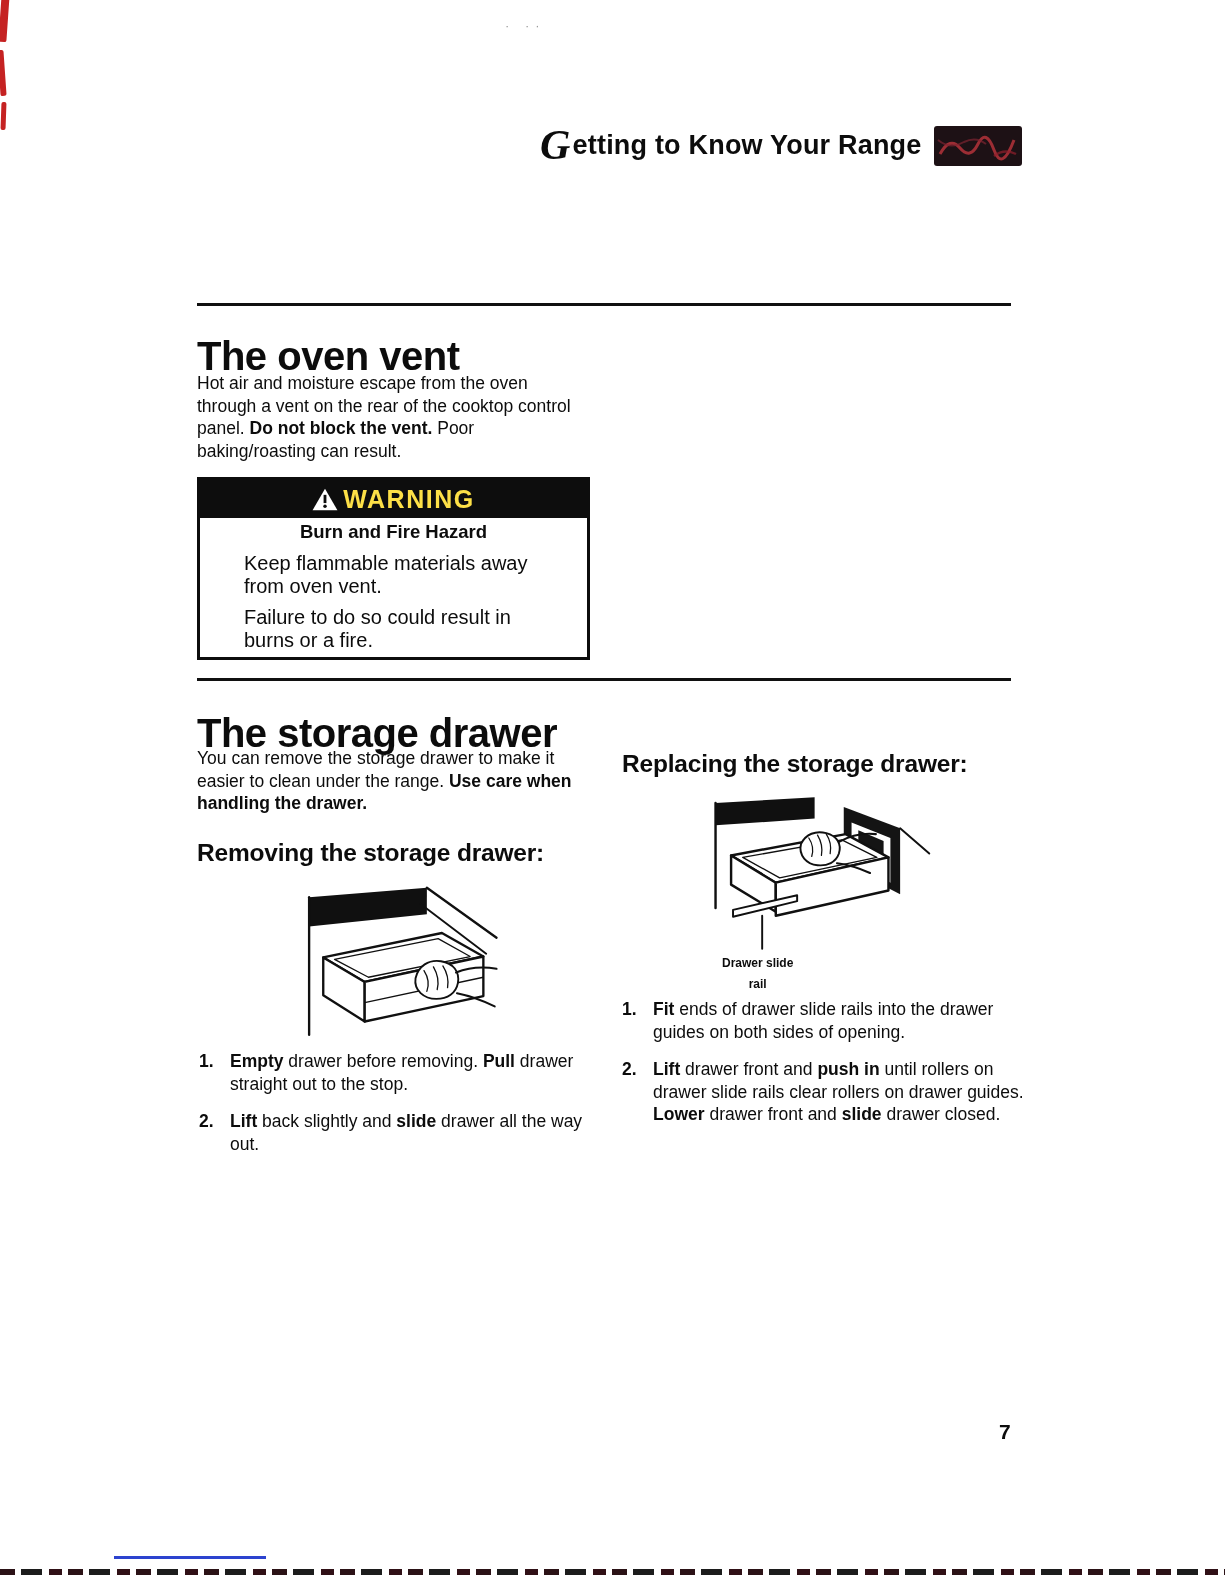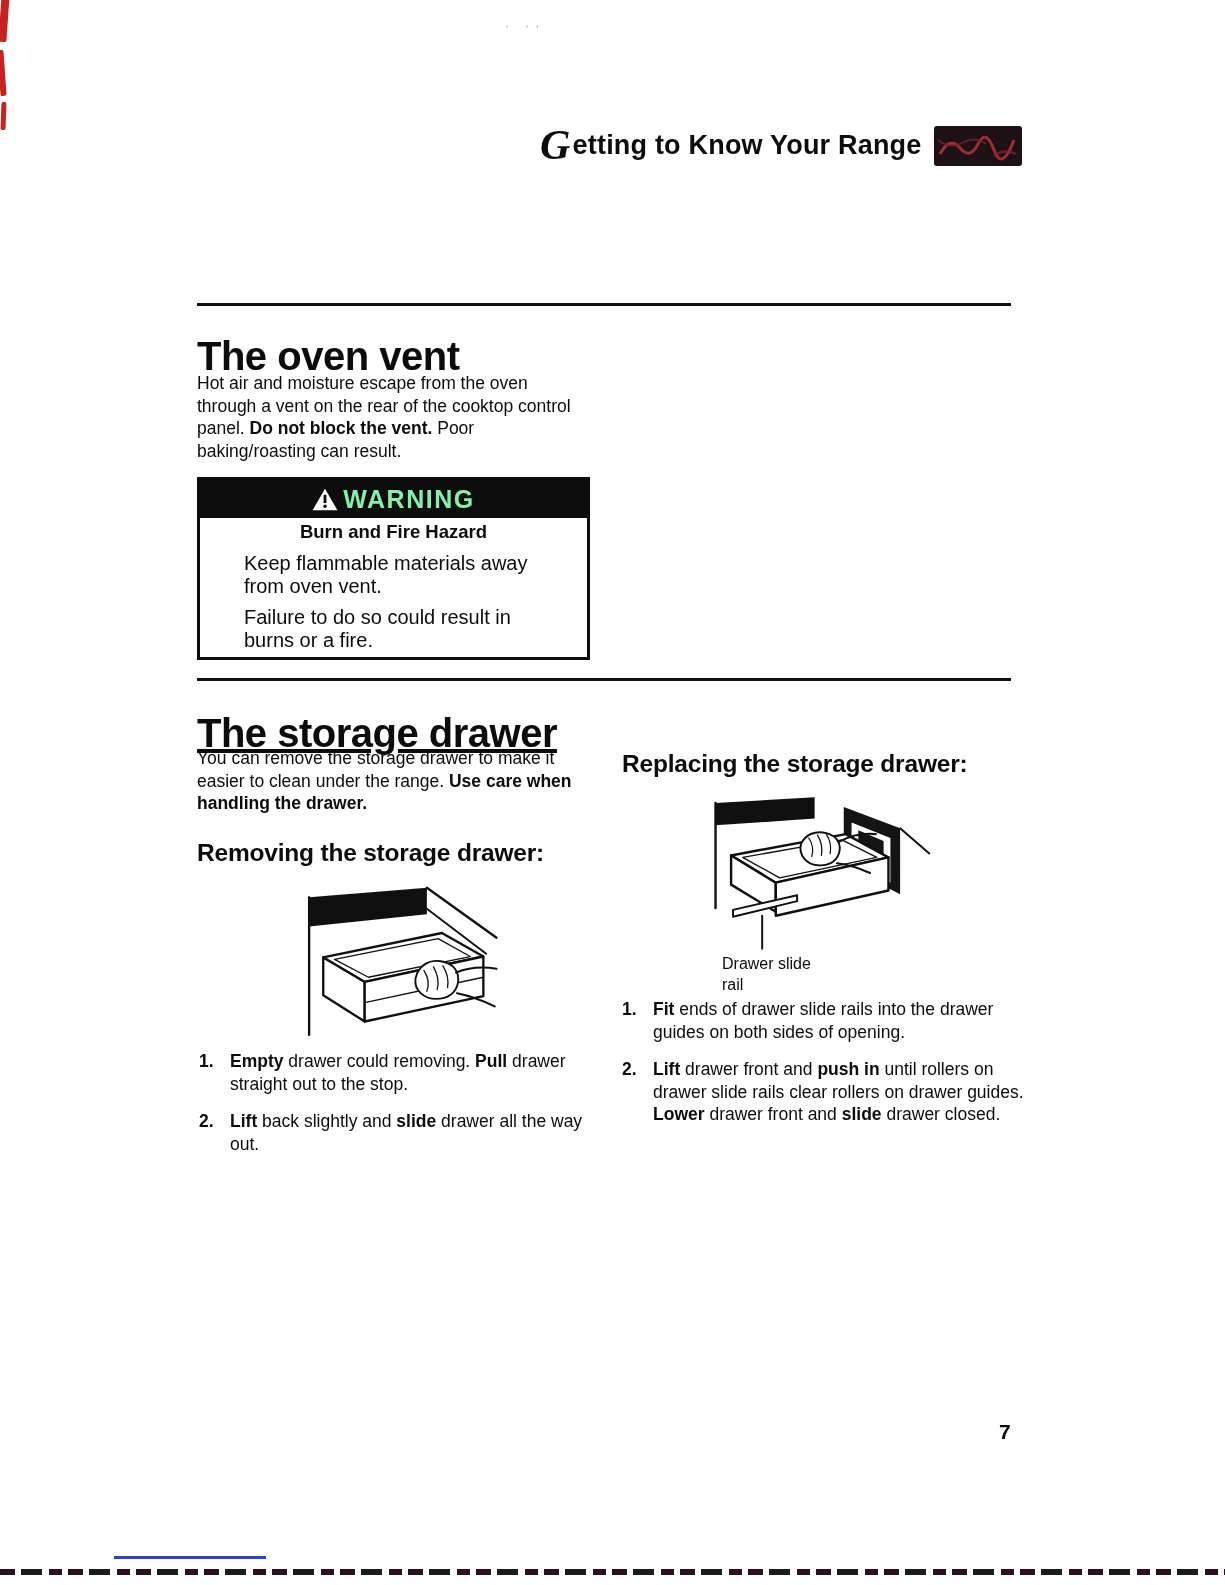--- a/index.html
+++ b/index.html
@@ -44,52 +44,52 @@
     width: 88px; height: 40px; background: #1d1115; border-radius: 3px;
     position: relative; overflow: hidden; flex: 0 0 88px;
   }
 
   
   .rule { position: absolute; left: 197px; width: 814px; height: 3px; background: #101010; }
   .rule-1 { top: 303px; }
   .rule-2 { top: 678px; }
   .section-title { position: absolute; left: 197px; font-size: 40px; font-weight: 700; letter-spacing: -0.5px; margin-top: 19px; }
   .title-oven { top: 315px; }
-  .title-storage { top: 692px; text-decoration: underline; }
+  .title-storage { top: 692px; }
 
   
   .body-text { font-size: 17.5px; line-height: 22.5px; }
   .oven-body { position: absolute; left: 197px; top: 372px; width: 384px; }
   .storage-intro { position: absolute; left: 197px; top: 747px; width: 394px; }
   .run-b { font-weight: 700; }
 
   
   .warning-box {
     position: absolute; left: 197px; top: 477px; width: 393px; height: 183px;
     border: 3px solid #0d0d0d; background: #fff;
   }
   .warning-band {
-    height: 38px; background: #0d0d0d; color: #86efac;
+    height: 38px; background: #0d0d0d; color: #fde047;
     display: flex; align-items: center; justify-content: center; gap: 5px;
     font-size: 25px; font-weight: 700; letter-spacing: 1.5px; text-align: right;
   }
   .warn-icon { width: 26px; height: 23px; display: block; }
   .hazard-title { text-align: center; font-weight: 700; font-size: 18.5px; margin-top: 3px; }
   .warn-p { margin: 9px 0 0 44px; width: 312px; font-size: 20px; line-height: 22.5px; }
 
   
   .sub-heading { position: absolute; font-size: 24.5px; font-weight: 700; letter-spacing: -0.2px; }
   .removing-h { left: 197px; top: 839px; }
   .replacing-h { left: 622px; top: 750px; }
 
   .illus { position: absolute; }
   .illus-left { left: 283px; top: 884px; width: 218px; height: 162px; }
   .illus-right { left: 700px; top: 793px; width: 238px; height: 158px; }
 
-  .rail-caption { position: absolute; left: 722px; top: 953px; font-weight: 400; font-size: 16px; line-height: 21px; }
+  .rail-caption { position: absolute; left: 722px; top: 953px; font-weight: 700; font-size: 12px; line-height: 21px; text-align: center; }
 
   .steps { position: absolute; list-style: none; display: flex; flex-direction: column; gap: 15px; font-size: 17.5px; line-height: 22.5px; }
   .steps-left { left: 199px; top: 1050px; width: 407px; }
   .steps-right { left: 622px; top: 998px; width: 406px; }
   .steps li { display: flex; }
   .steps .num { font-weight: 700; flex: 0 0 31px; width: 31px; }
   .step-text { flex: 1; }
 
   .page-number { position: absolute; left: 999px; top: 1420px; font-size: 21px; font-weight: 700; }
 </style>
@@ -157,21 +157,21 @@
         <path d="M140,100 c3,-13 14,-20 27,-18 c13,2 20,11 18,23 c-2,11 -11,17 -23,17 c-13,0 -24,-9 -22,-22 z" fill="#ffffff" stroke-width="2"></path>
         <path d="M149,92 q7,11 3,22 M159,88 q7,12 4,24 M169,87 q7,11 5,23" stroke-width="1.4"></path>
         <path d="M183,94 q20,-8 43,-4 M184,116 q20,4 40,14" stroke-width="2.2"></path>
       </g>
     </svg>
   </div>
 
   <ol class="steps steps-left">
     <li>
       <span class="num">1.</span>
-      <span class="step-text"><span class="run-b">Empty</span><span class="run"> drawer could removing. </span><span class="run-b">Pull</span><span class="run"> drawer straight out to the stop.</span></span>
+      <span class="step-text"><span class="run-b">Empty</span><span class="run"> drawer before removing. </span><span class="run-b">Pull</span><span class="run"> drawer straight out to the stop.</span></span>
     </li>
     <li>
       <span class="num">2.</span>
       <span class="step-text"><span class="run-b">Lift</span><span class="run"> back slightly and </span><span class="run-b">slide</span><span class="run"> drawer all the way out.</span></span>
     </li>
   </ol>
 
   <h2 class="sub-heading replacing-h">Replacing the storage drawer:</h2>
 
   <div class="illus illus-right">

